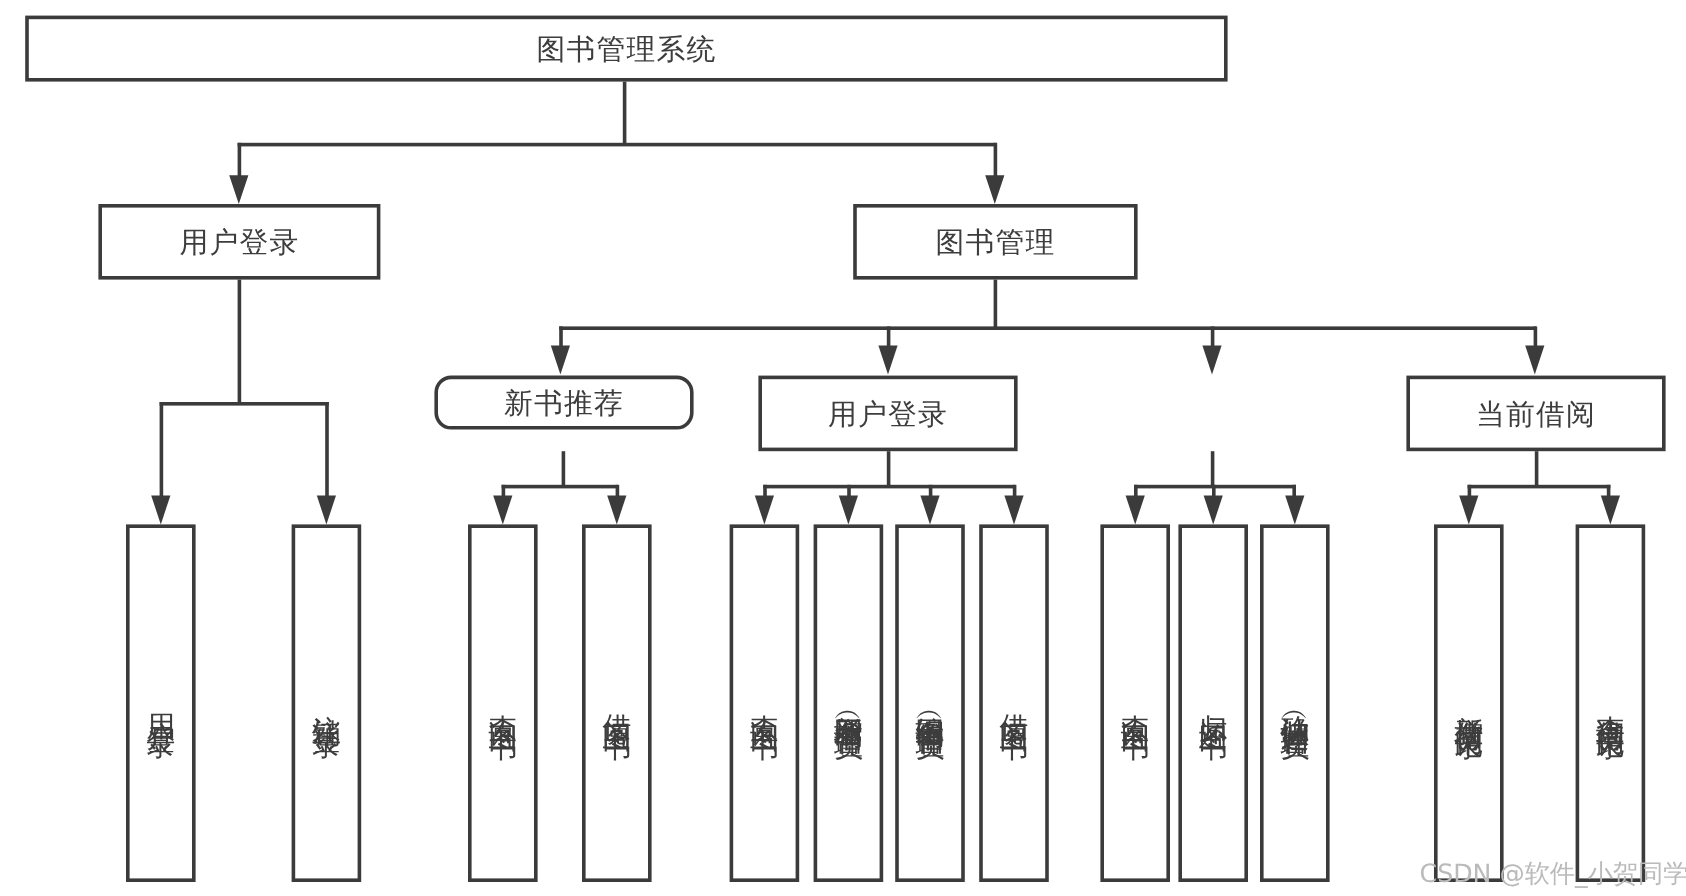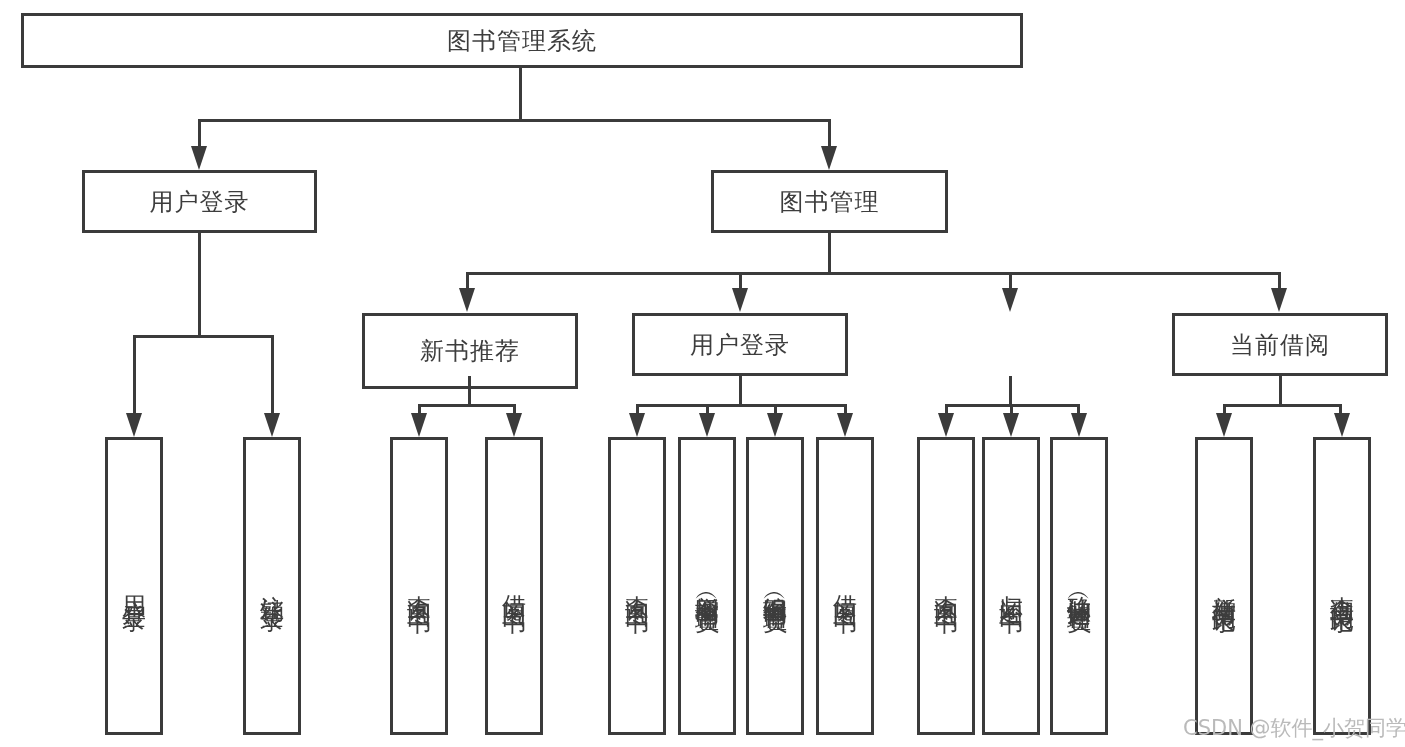--- a/index.html
+++ b/index.html
@@ -57,21 +57,21 @@
 </head>
 <body>
 
 <div class="canvas">
 
   <div class="box" style="left:21px;top:13px;width:1002px;height:55px;">图书管理系统</div>
 
   <div class="box" style="left:82px;top:170px;width:235px;height:63px;">用户登录</div>
   <div class="box" style="left:711px;top:170px;width:237px;height:63px;">图书管理</div>
 
-  <div class="box" style="left:362px;top:313px;width:216px;height:76px;">新书推荐</div>
+  <div class="box" style="left:362px;top:313px;width:216px;height:45px;border-radius:14px;">新书推荐</div>
   <div class="box" style="left:632px;top:313px;width:216px;height:63px;">用户登录</div>
   <div class="box" style="left:1172px;top:313px;width:216px;height:63px;">当前借阅</div>
 
   <div class="box leaf" style="left:105px;top:437px;width:58px;height:298px;">用户登录</div>
   <div class="box leaf" style="left:243px;top:437px;width:58px;height:298px;">注销登录</div>
 
   <div class="box leaf" style="left:390px;top:437px;width:58px;height:298px;">查询图书</div>
   <div class="box leaf" style="left:485px;top:437px;width:58px;height:298px;">借阅图书</div>
 
   <div class="box leaf" style="left:608px;top:437px;width:58px;height:298px;">查询图书</div>

